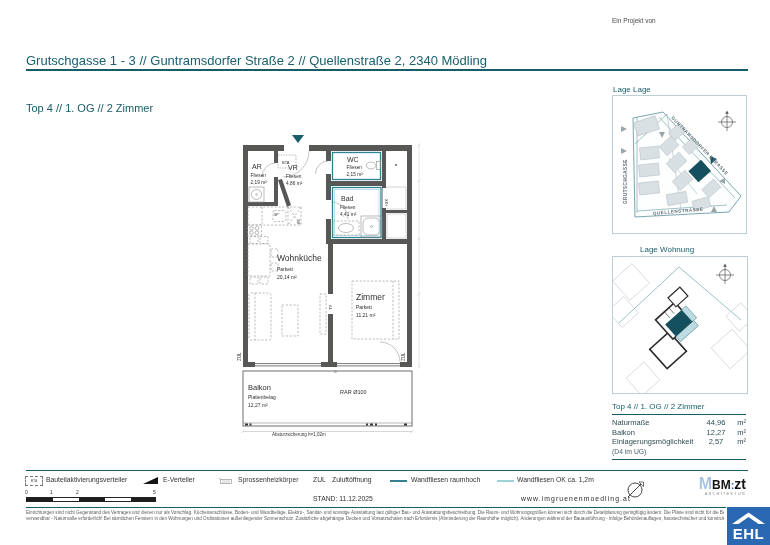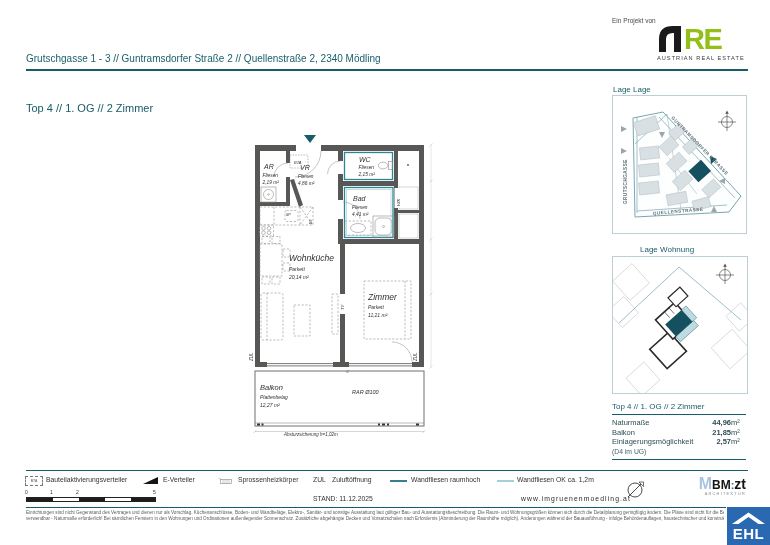--- a/index.html
+++ b/index.html
@@ -1,40 +1,40 @@
 <!DOCTYPE html>
 <html><head>
 <meta charset="utf-8">
 <style>
   html,body{margin:0;padding:0;background:#e9e9e9;}
   .page{position:relative;width:770px;height:545px;background:#fff;overflow:hidden;
         font-family:"Liberation Sans",sans-serif;color:#2f2f2f;}
   .abs{position:absolute;}
   
   .title{left:26px;top:25px;font-size:21px;font-weight:bold;color:#175c69;letter-spacing:.2px;}
-  .subtitle{left:26px;top:53px;font-size:10px;color:#1b606d;}
+  .subtitle{left:26px;top:53px;font-size:13px;color:#1b606d;}
   .divider{left:26px;top:69px;width:722px;height:2px;background:#175c69;}
   .projekt-note{left:612px;top:17px;font-size:6.5px;color:#4a4a4a;}
   .are-logo{left:657px;top:23px;width:90px;}
   .are-row{display:flex;align-items:flex-end;height:29px;}
   .are-re{font-size:29px;font-weight:bold;color:#94be18;line-height:25px;letter-spacing:-1.5px;margin-left:1px;}
   .are-caption{margin-top:3px;font-size:5.6px;letter-spacing:1.05px;color:#3a3a3a;white-space:nowrap;}
   .building-head{left:26px;top:86px;font-size:11px;font-weight:bold;color:#175c69;}
   .unit-head{left:26px;top:102px;font-size:11px;color:#175c69;}
   
-  .floorplan{left:228px;top:124px;width:210px;height:322px;font-style:italic;}
+  .floorplan{left:216px;top:124px;width:210px;height:322px;}
   .map-label{font-size:8px;color:#175c69;}
   .map-box{border:1px solid #bccfd4;background:#fff;}
   
   .summary{left:612px;top:402px;width:134px;color:#2f4d56;}
   .summary-title{font-size:8px;color:#175c69;padding-bottom:3px;border-bottom:1px solid #175c69;}
   .srow{display:flex;font-size:7.5px;line-height:9.6px;}
   .srow .lab{flex:1;}
-  .srow .val{width:30px;text-align:right;font-weight:bold;}
-  .srow .unit{width:15px;}
+  .srow .val{width:30px;text-align:center;}
+  .srow .unit{width:15px;text-align:right;}
   .snote{font-size:6.8px;color:#44626b;margin-top:1px;}
   .sline{margin-top:3px;border-bottom:1px solid #175c69;height:1px;}
   
   .fline1{left:26px;top:470px;width:722px;height:1px;background:#175c69;}
   .fline2{left:26px;top:507px;width:700px;height:1px;background:#175c69;}
   .legend-label{top:476px;font-size:6.8px;color:#333;white-space:nowrap;}
   .bta-icon{left:25px;top:476px;width:16px;height:8px;border:1px dashed #777;
             font-size:3.5px;color:#555;text-align:center;line-height:8px;}
   .wline{width:17px;height:2px;top:480px;}
   .scale-num{top:489px;font-size:5px;color:#333;}
@@ -53,29 +53,20 @@
   .ehl{left:727px;top:507px;}
   svg text{font-family:"Liberation Sans",sans-serif;}
 </style>
 </head>
 <body>
 
 <div class="page">
 
   <div class="abs subtitle">Grutschgasse 1 - 3 // Guntramsdorfer Straße 2 // Quellenstraße 2, 2340 Mödling</div>
   <div class="abs projekt-note">Ein Projekt von</div>
-  <div class="abs are-logo">
-    <div class="are-row">
-      <svg width="26" height="28" viewBox="0 0 26 28">
-        <path d="M2,28 L2,15 Q2,2 16,2 L24,2 L24,28 L17,28 L17,9 L16,9 Q9,9 9,15 L9,28 Z" fill="#1a1a1a"></path>
-      </svg>
-      <span class="are-re">RE</span>
-    </div>
-    <div class="are-caption">AUSTRIAN REAL ESTATE</div>
-  </div>
   <div class="abs divider"></div>
 
   <div class="abs unit-head">Top 4 // 1. OG // 2 Zimmer</div>
 
   <div class="abs floorplan">
   <svg viewBox="0 0 210 322" width="210" height="322">
 
     <polygon points="76,11 88,11 82,19" fill="#175c69"></polygon>
 
     <g fill="#575756">
@@ -363,21 +354,21 @@
   <div class="abs summary">
     <div class="summary-title">Top 4 // 1. OG // 2 Zimmer</div>
     <div style="margin-top:3px;">
       <div class="srow">
         <span class="lab">Naturmaße</span>
         <span class="val">44,96</span>
         <span class="unit">m²</span>
       </div>
       <div class="srow">
         <span class="lab">Balkon</span>
-        <span class="val">21,85</span>
+        <span class="val">12,27</span>
         <span class="unit">m²</span>
       </div>
       <div class="srow">
         <span class="lab">Einlagerungsmöglichkeit</span>
         <span class="val">2,57</span>
         <span class="unit">m²</span>
       </div>
     </div>
     <div class="snote">(D4 im UG)</div>
     <div class="sline"></div>

